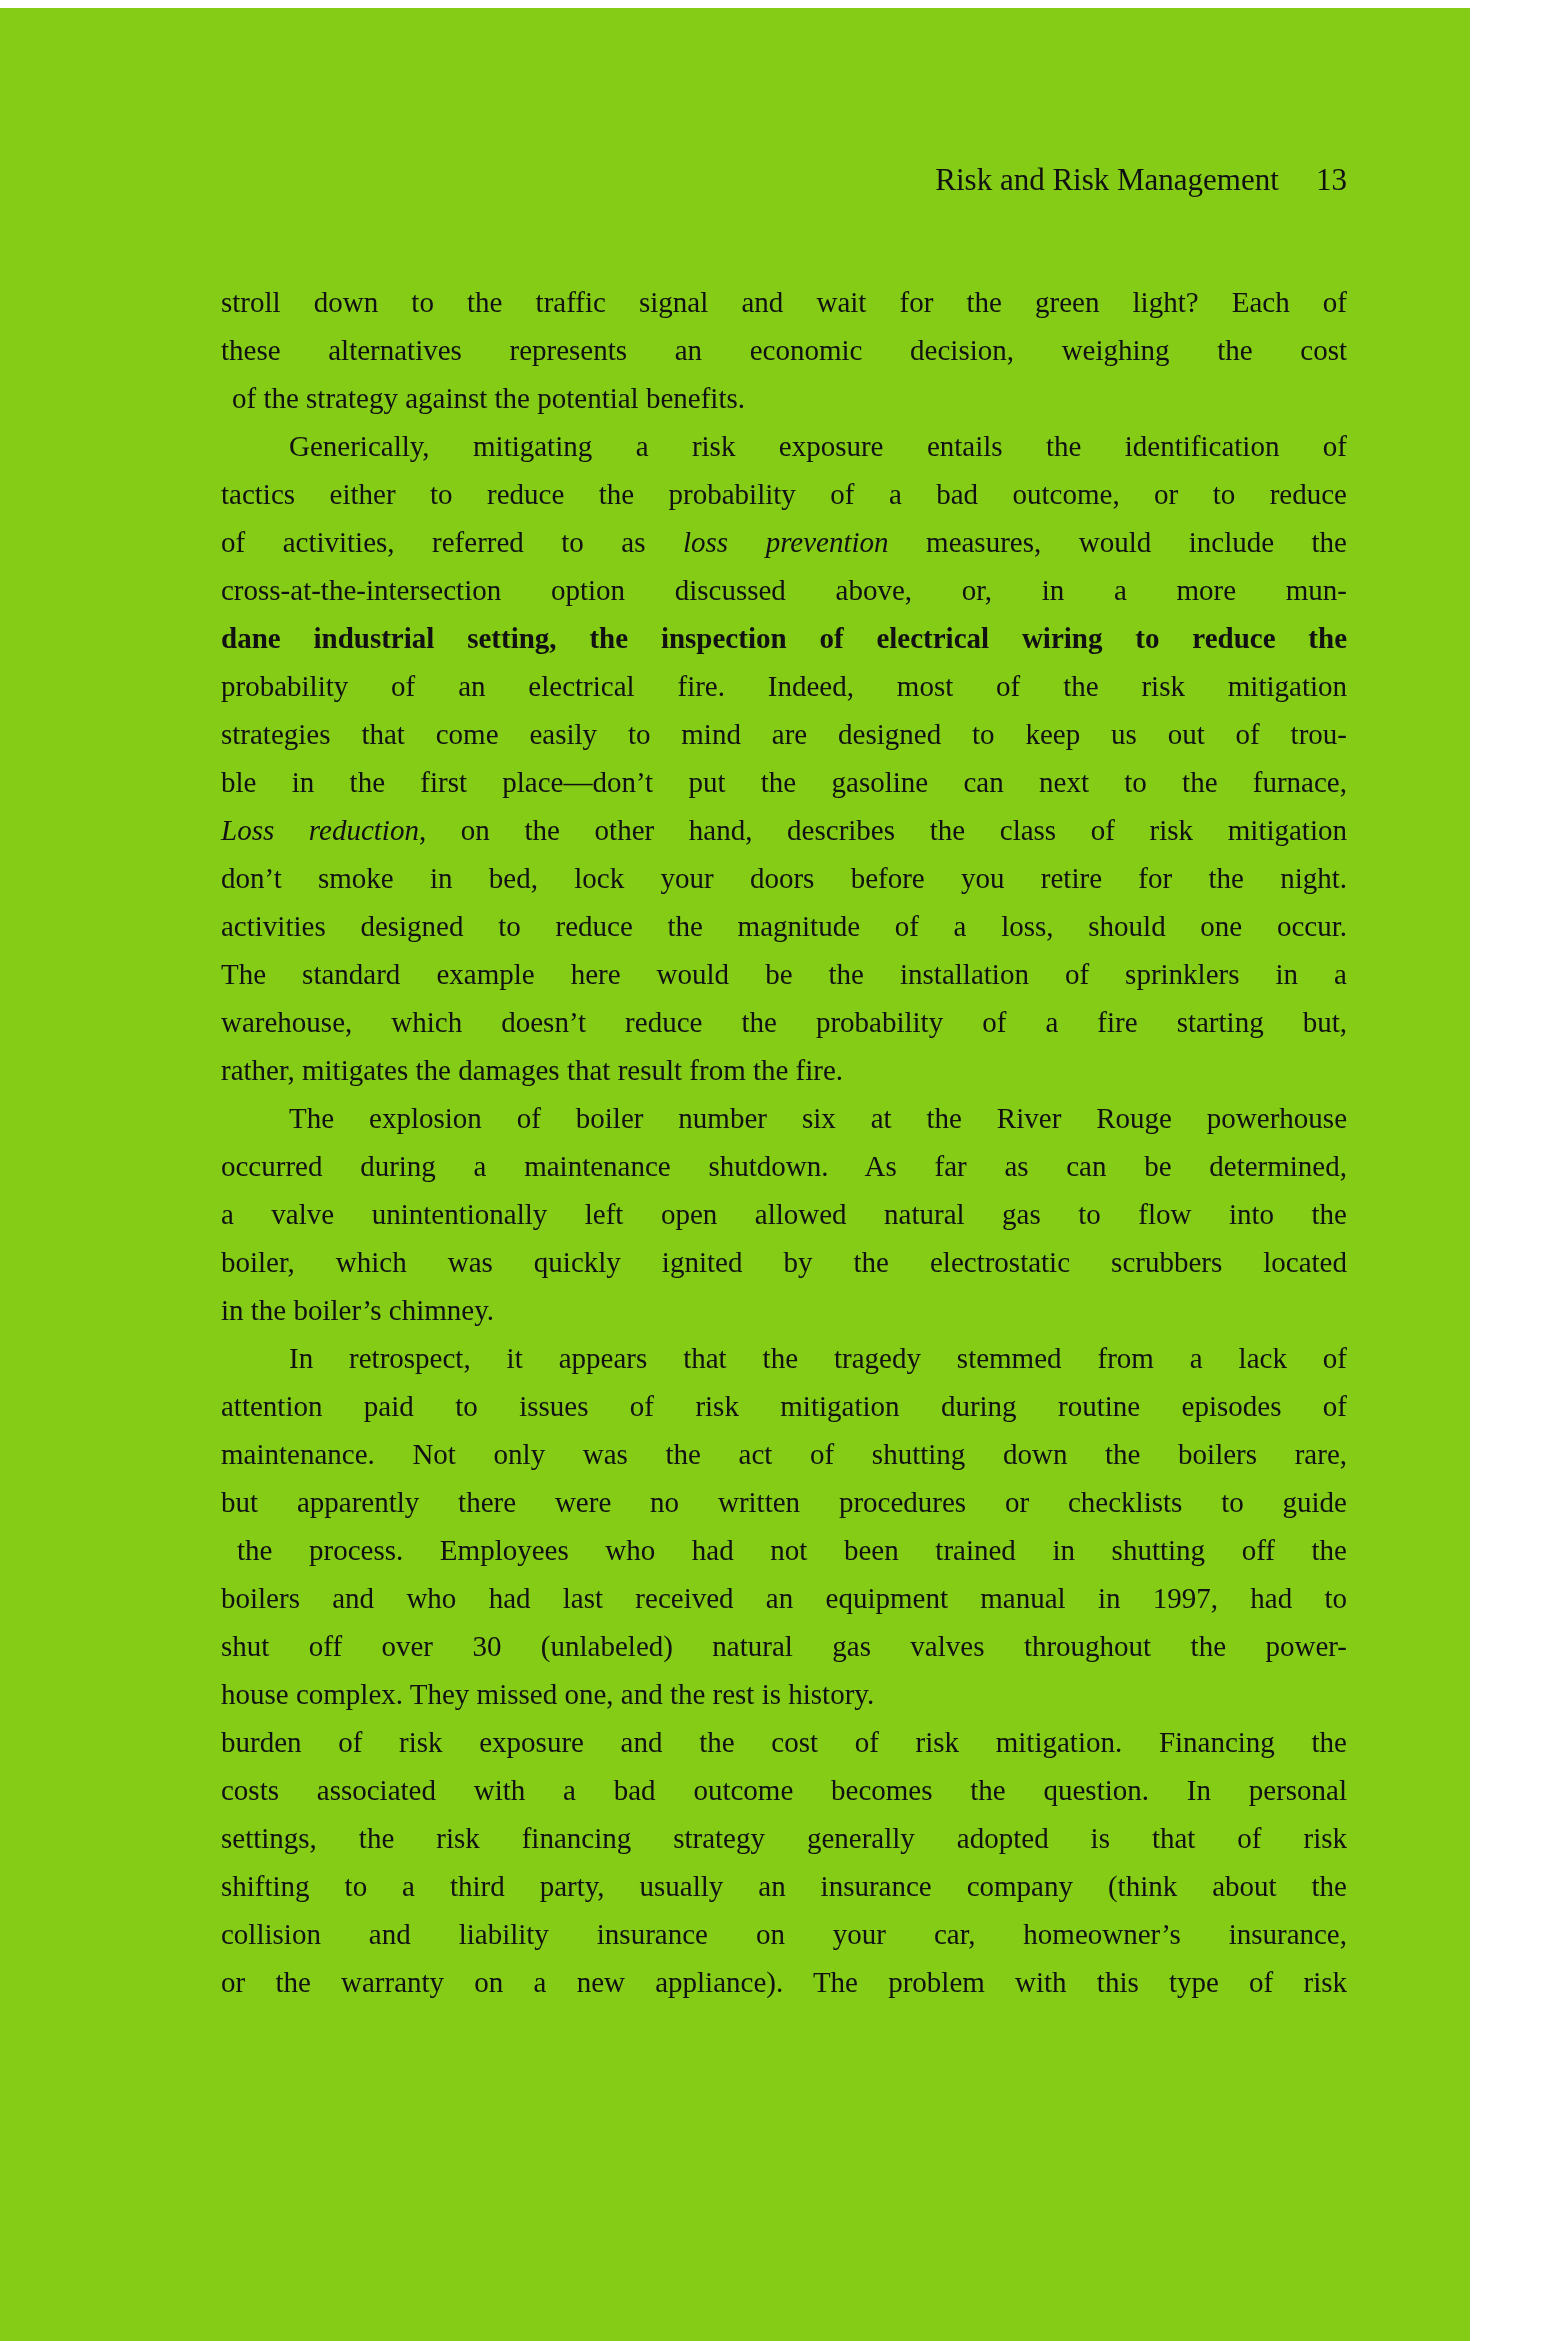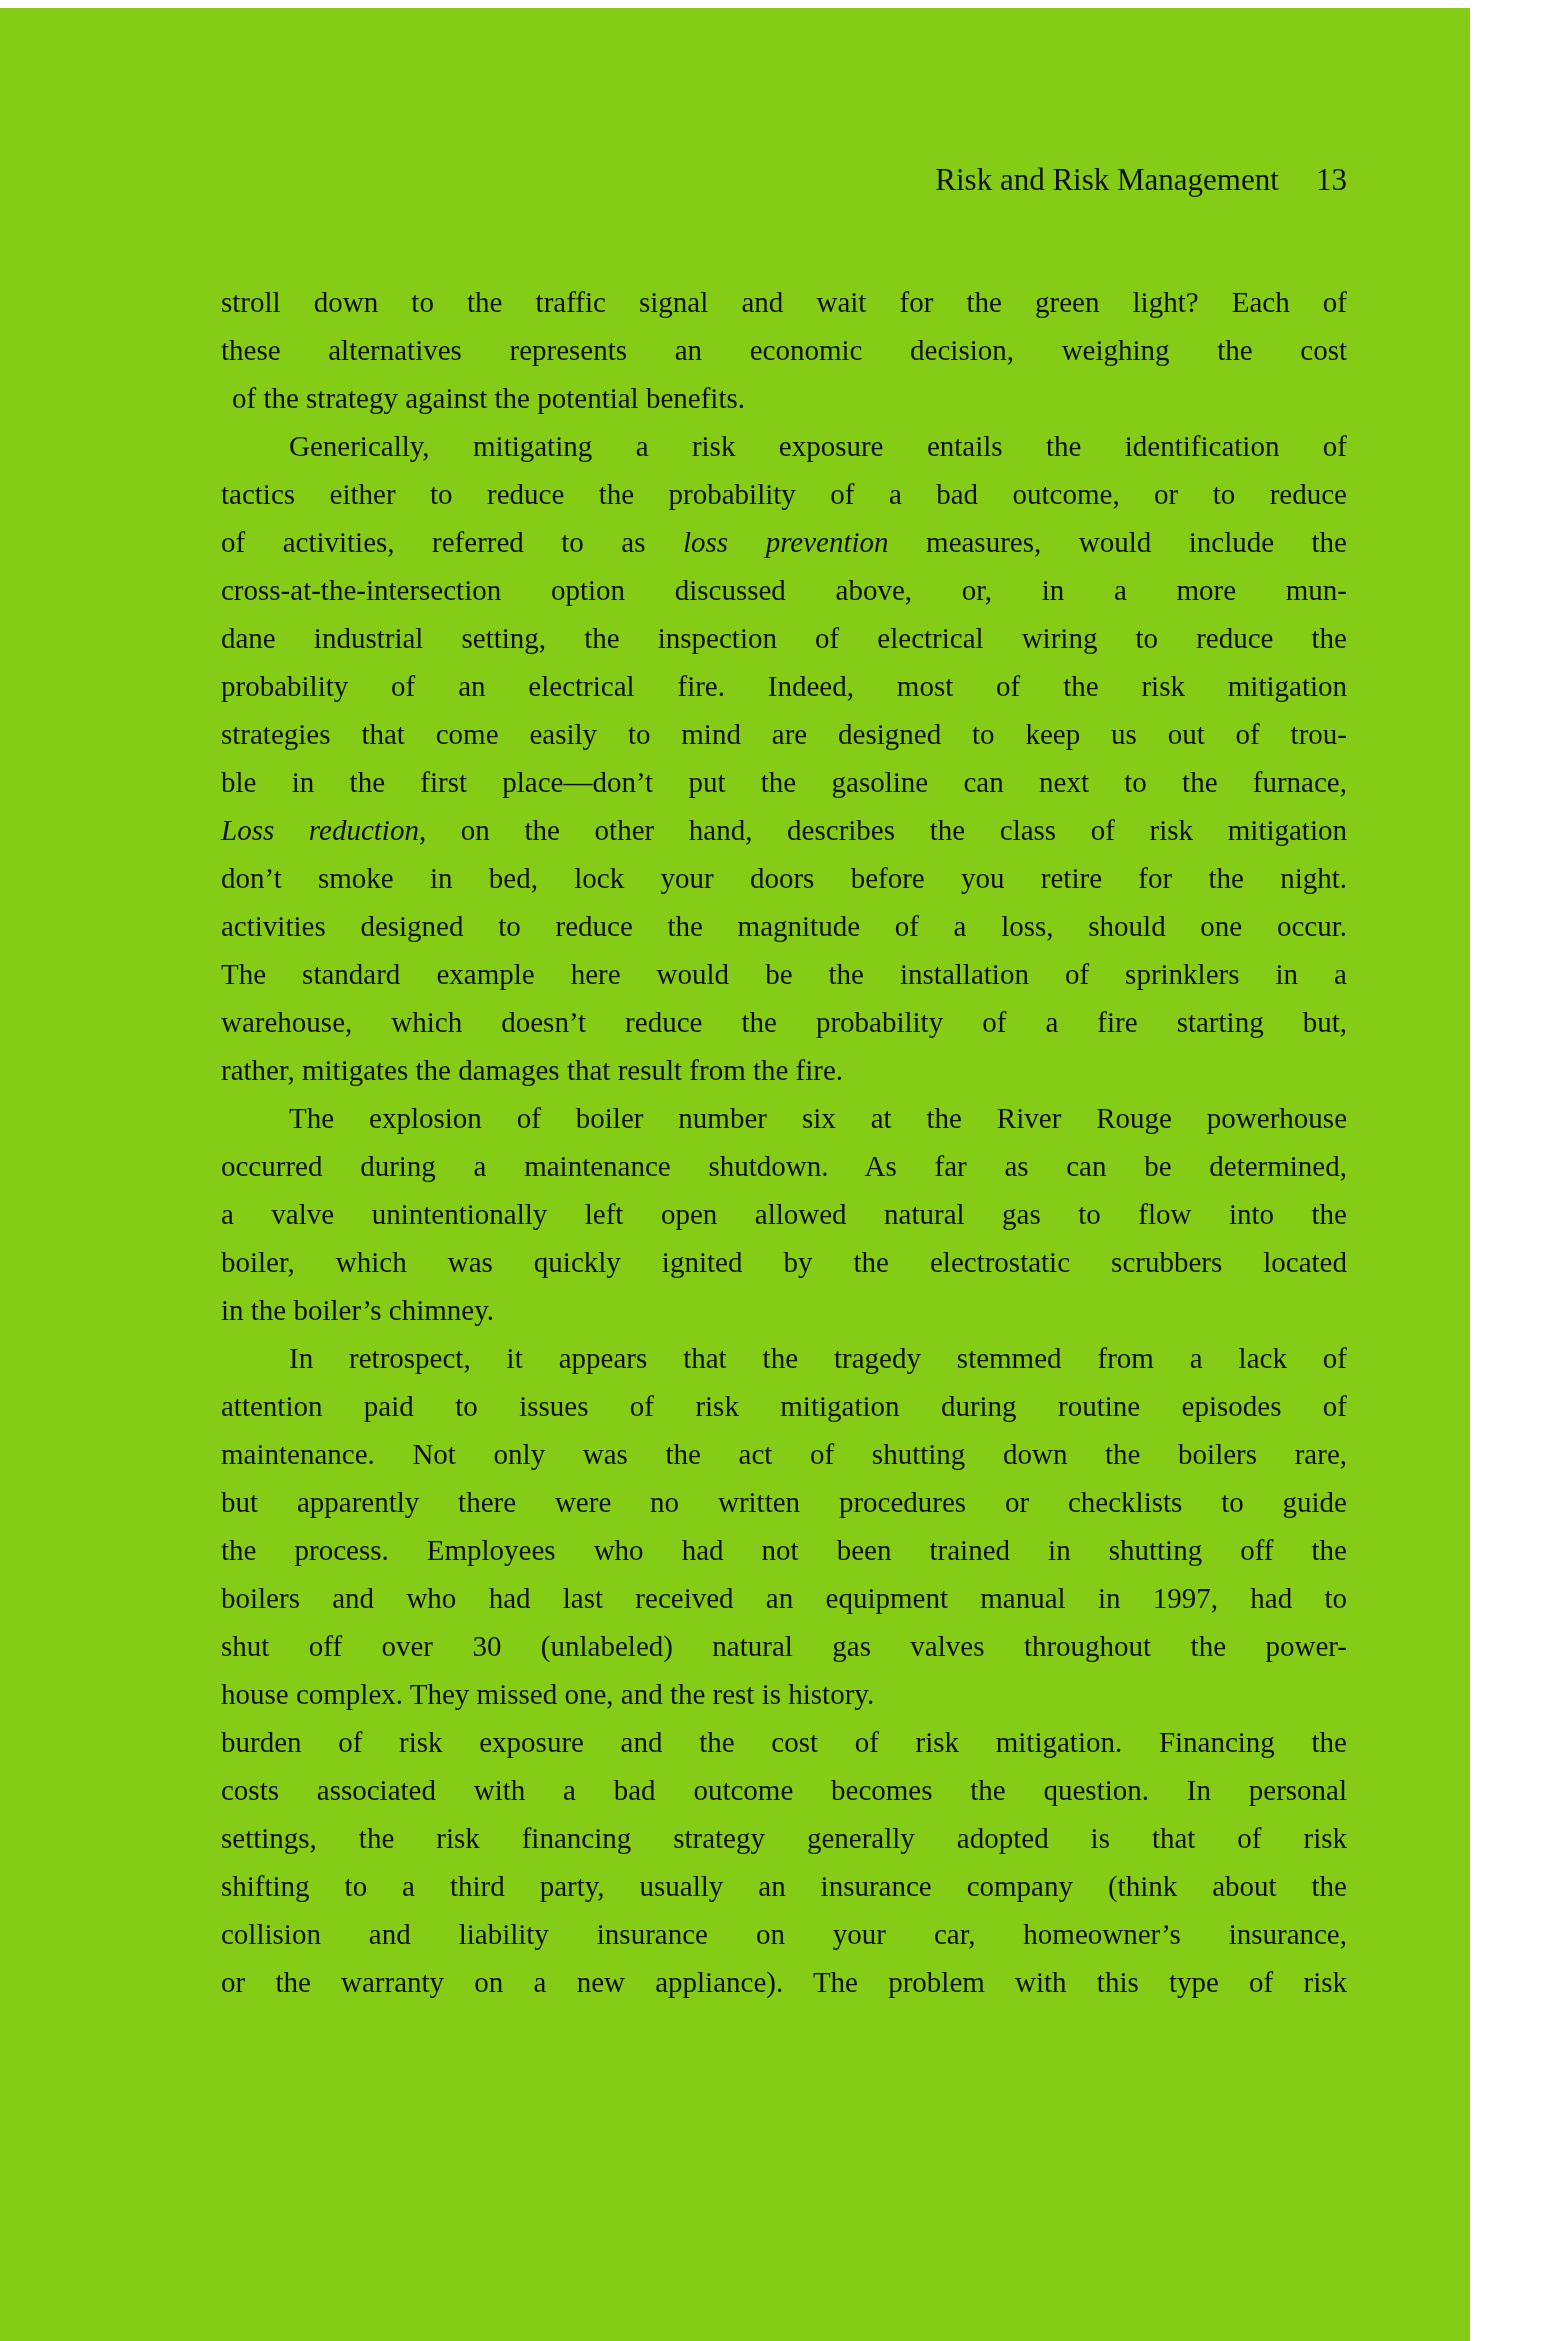--- a/index.html
+++ b/index.html
@@ -76,40 +76,40 @@
   </div>
 
   <div class="body-text" id="body-text">
       <div class="line"><span style="white-space: nowrap; word-spacing: 0px;">stroll down to the traffic signal and wait for the green light? Each of</span></div>
       <div class="line"><span style="white-space: nowrap; word-spacing: 0px;">these alternatives represents an economic decision, weighing the cost</span></div>
       <div class="line last"><span style="white-space: nowrap; margin-left: 11px;">of the strategy against the potential benefits.</span></div>
       <div class="line indent"><span style="white-space: nowrap; word-spacing: 0px;">Generically, mitigating a risk exposure entails the identification of</span></div>
       <div class="line"><span style="white-space: nowrap; word-spacing: 0px;">tactics either to reduce the probability of a bad outcome, or to reduce</span></div>
       <div class="line"><span style="white-space: nowrap; word-spacing: 0px;"><span>of activities, referred to as </span><em>loss prevention</em><span> measures, would include the</span></span></div>
       <div class="line"><span style="white-space: nowrap; word-spacing: 0px;">cross-at-the-intersection option discussed above, or, in a more mun-</span></div>
-      <div class="line"><span style="white-space: nowrap; word-spacing: 0px;">dane industrial setting, the inspection of electrical wiring to reduce the</span></div>
+      <div class="line"><span style="white-space: nowrap; word-spacing: 0px; font-weight: bold;">dane industrial setting, the inspection of electrical wiring to reduce the</span></div>
       <div class="line"><span style="white-space: nowrap; word-spacing: 0px;">probability of an electrical fire. Indeed, most of the risk mitigation</span></div>
       <div class="line"><span style="white-space: nowrap; word-spacing: 0px;">strategies that come easily to mind are designed to keep us out of trou-</span></div>
       <div class="line"><span style="white-space: nowrap; word-spacing: 0px;">ble in the first place—don’t put the gasoline can next to the furnace,</span></div>
       <div class="line"><span style="white-space: nowrap; word-spacing: 0px;"><em>Loss reduction</em><span>, on the other hand, describes the class of risk mitigation</span></span></div>
       <div class="line"><span style="white-space: nowrap; word-spacing: 0px;">don’t smoke in bed, lock your doors before you retire for the night.</span></div>
       <div class="line"><span style="white-space: nowrap; word-spacing: 0px;">activities designed to reduce the magnitude of a loss, should one occur.</span></div>
       <div class="line"><span style="white-space: nowrap; word-spacing: 0px;">The standard example here would be the installation of sprinklers in a</span></div>
       <div class="line"><span style="white-space: nowrap; word-spacing: 0px;">warehouse, which doesn’t reduce the probability of a fire starting but,</span></div>
       <div class="line last"><span style="white-space: nowrap;">rather, mitigates the damages that result from the fire.</span></div>
       <div class="line indent"><span style="white-space: nowrap; word-spacing: 0px;">The explosion of boiler number six at the River Rouge powerhouse</span></div>
       <div class="line"><span style="white-space: nowrap; word-spacing: 0px;">occurred during a maintenance shutdown. As far as can be determined,</span></div>
       <div class="line"><span style="white-space: nowrap; word-spacing: 0px;">a valve unintentionally left open allowed natural gas to flow into the</span></div>
       <div class="line"><span style="white-space: nowrap; word-spacing: 0px;">boiler, which was quickly ignited by the electrostatic scrubbers located</span></div>
       <div class="line last"><span style="white-space: nowrap;">in the boiler’s chimney.</span></div>
       <div class="line indent"><span style="white-space: nowrap; word-spacing: 0px;">In retrospect, it appears that the tragedy stemmed from a lack of</span></div>
       <div class="line"><span style="white-space: nowrap; word-spacing: 0px;">attention paid to issues of risk mitigation during routine episodes of</span></div>
       <div class="line"><span style="white-space: nowrap; word-spacing: 0px;">maintenance. Not only was the act of shutting down the boilers rare,</span></div>
       <div class="line"><span style="white-space: nowrap; word-spacing: 0px;">but apparently there were no written procedures or checklists to guide</span></div>
-      <div class="line"><span style="white-space: nowrap; word-spacing: 0px;">the process. Employees who had not been trained in shutting off the</span></div>
+      <div class="line"><span style="white-space: nowrap; word-spacing: 0px; margin-left: 16px;">the process. Employees who had not been trained in shutting off the</span></div>
       <div class="line"><span style="white-space: nowrap; word-spacing: 0px;">boilers and who had last received an equipment manual in 1997, had to</span></div>
       <div class="line"><span style="white-space: nowrap; word-spacing: 0px;">shut off over 30 (unlabeled) natural gas valves throughout the power-</span></div>
       <div class="line last"><span style="white-space: nowrap;">house complex. They missed one, and the rest is history.</span></div>
       <div class="line"><span style="white-space: nowrap; word-spacing: 0px;">burden of risk exposure and the cost of risk mitigation. Financing the</span></div>
       <div class="line"><span style="white-space: nowrap; word-spacing: 0px;">costs associated with a bad outcome becomes the question. In personal</span></div>
       <div class="line"><span style="white-space: nowrap; word-spacing: 0px; margin-top: 44px;">settings, the risk financing strategy generally adopted is that of risk</span></div>
       <div class="line"><span style="white-space: nowrap; word-spacing: 0px;">shifting to a third party, usually an insurance company (think about the</span></div>
       <div class="line"><span style="white-space: nowrap; word-spacing: 0px;">collision and liability insurance on your car, homeowner’s insurance,</span></div>
       <div class="line"><span style="white-space: nowrap; word-spacing: 0px;">or the warranty on a new appliance). The problem with this type of risk</span></div>
     </div>

